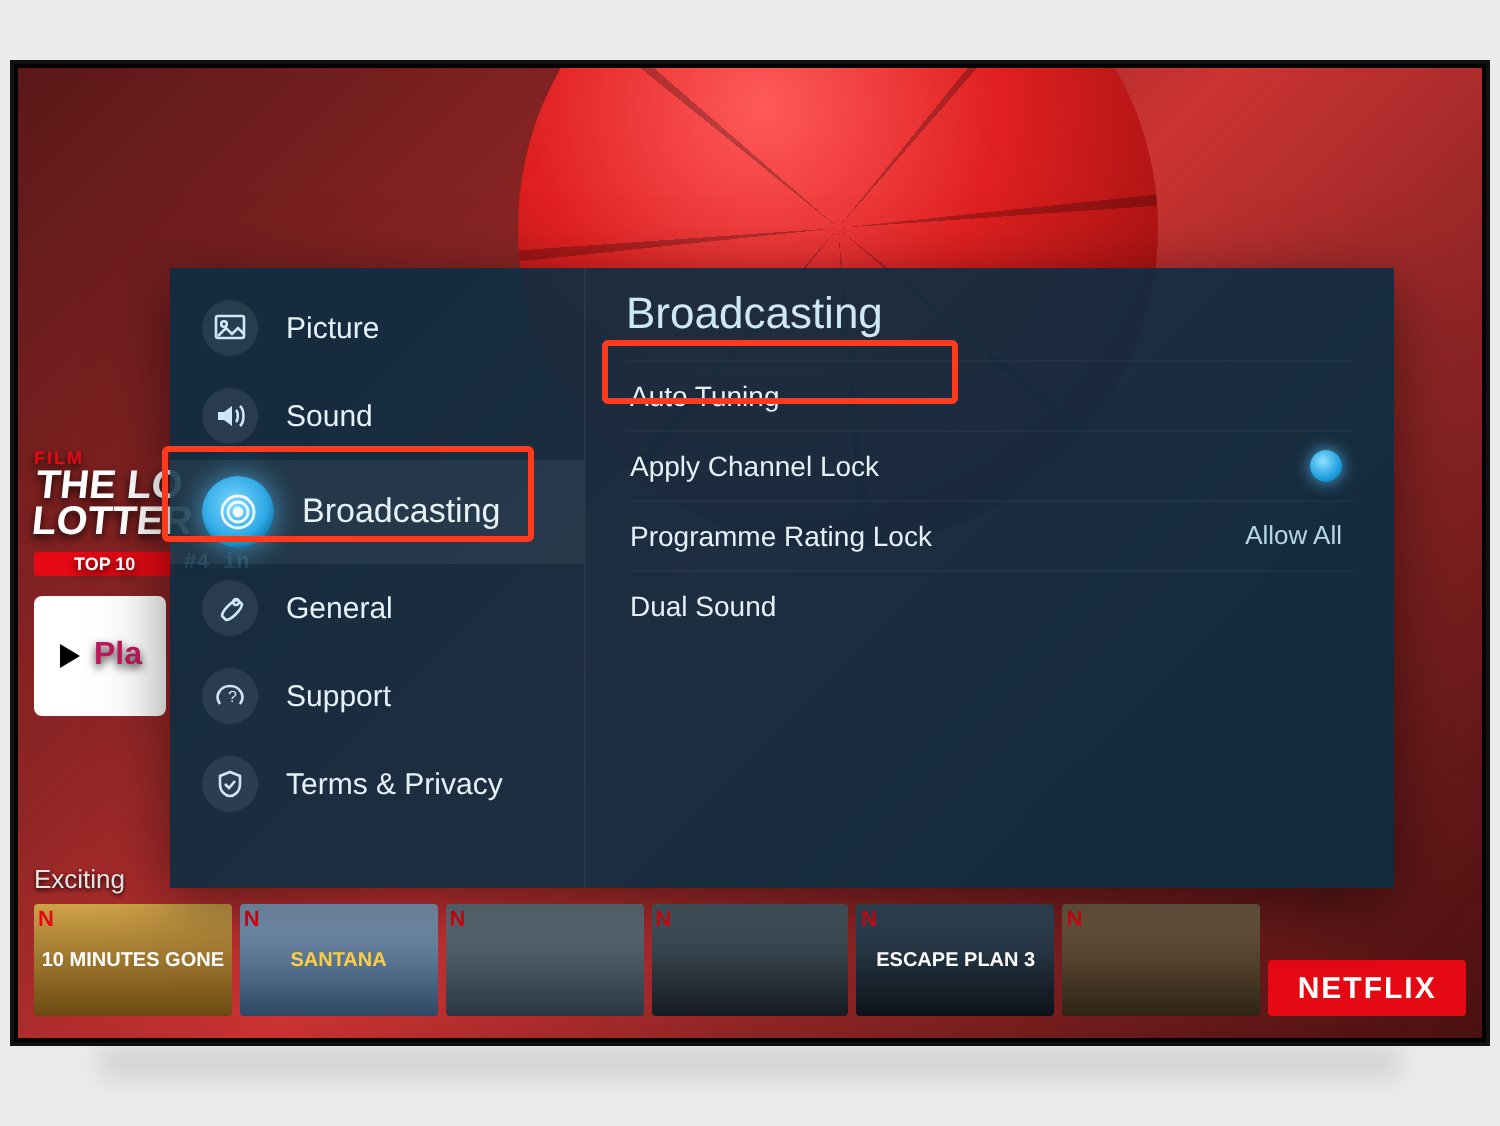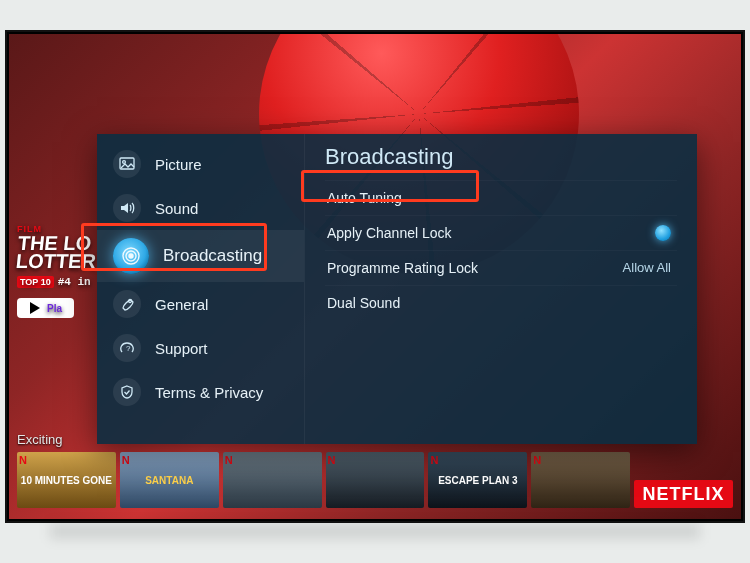--- a/index.html
+++ b/index.html
@@ -60,27 +60,27 @@
     left: 8px;
     top: 190px;
     color: #fff;
     font-weight: 700;
     text-shadow: 0 2px 4px rgba(0,0,0,.8);
   }
   .film-label { font-size: 9px; letter-spacing: 1px; color: #e50914; }
   .logo-title { font-family: "Arial Black", sans-serif; font-size: 20px; line-height: .9; color:#fff; transform: skewX(-6deg);}
   .rank-row { display:flex; align-items:center; gap:4px; margin-top:6px;}
   .top10 {
-    background:#e50914; color:#fff; font-size:9px; padding:1px 3px; border-radius:2px;
+    background:#e50914; color:#fff; font-size:9px; padding:1px 20px; border-radius:2px;
   }
   .play-btn {
     margin-top: 10px;
     display: inline-flex; align-items:center; gap:6px;
-    background:#fff; color:#6d28d9; font-weight:700;
-    padding: 4px 12px; border-radius:4px; font-size:10px;
+    background:#fff; color:#be185d; font-weight:700;
+    padding: 21px 12px; border-radius:4px; font-size:16px;
   }
   .category-row-label{
     position:absolute; left:8px; top:398px; color:#e5e5e5; font-weight:400; font-size:13px;
     text-shadow:0 1px 2px #000;
   }
 
   
   .thumbs {
     position:absolute; left:8px; right:8px; top:418px; height:56px;
     display:flex; gap:4px;
@@ -90,31 +90,30 @@
     display:flex; align-items:center; justify-content:center;
     font-weight:800; color:#fff; font-size:10px; text-align:center;
   }
   .thumb .ntag{ position:absolute; top:2px; left:2px; color:#e50914; font-weight:800; font-size:11px;}
   .t0{background:linear-gradient(#cfa24a,#6b4a12);}
   .t1{background:linear-gradient(#8aa7c7,#2e4763); color:#ffd24a;}
   .t2{background:linear-gradient(#6c7b86,#2b3843);}
   .t3{background:linear-gradient(#52636f,#151b22);}
   .t4{background:linear-gradient(#395063,#0c1219);}
   .t5{background:linear-gradient(#78634a,#2f2314);}
-  .t6{background:#e50914; font-size:18px; letter-spacing:1px;margin-top:28px;}
+  .t6{background:#e50914; font-size:15px; letter-spacing:1px;margin-top:28px;}
 
   
   .settings {
     position:absolute;
     top:100px; left:76px; right:44px; bottom:75px;
     background: rgba(10, 45, 65, 0.90);
     display:flex;
     box-shadow: 0 8px 30px rgba(0,0,0,.5);
     color:#e6f1f7;
-    margin-left:12px;
   }
   .sidebar {
     width:208px;
     padding: 8px 0;
     border-right: 1px solid rgba(255,255,255,.05);
     position:relative;
   }
   .side-item{
     display:flex; align-items:center; gap:14px;
     padding: 8px 14px 8px 16px;

